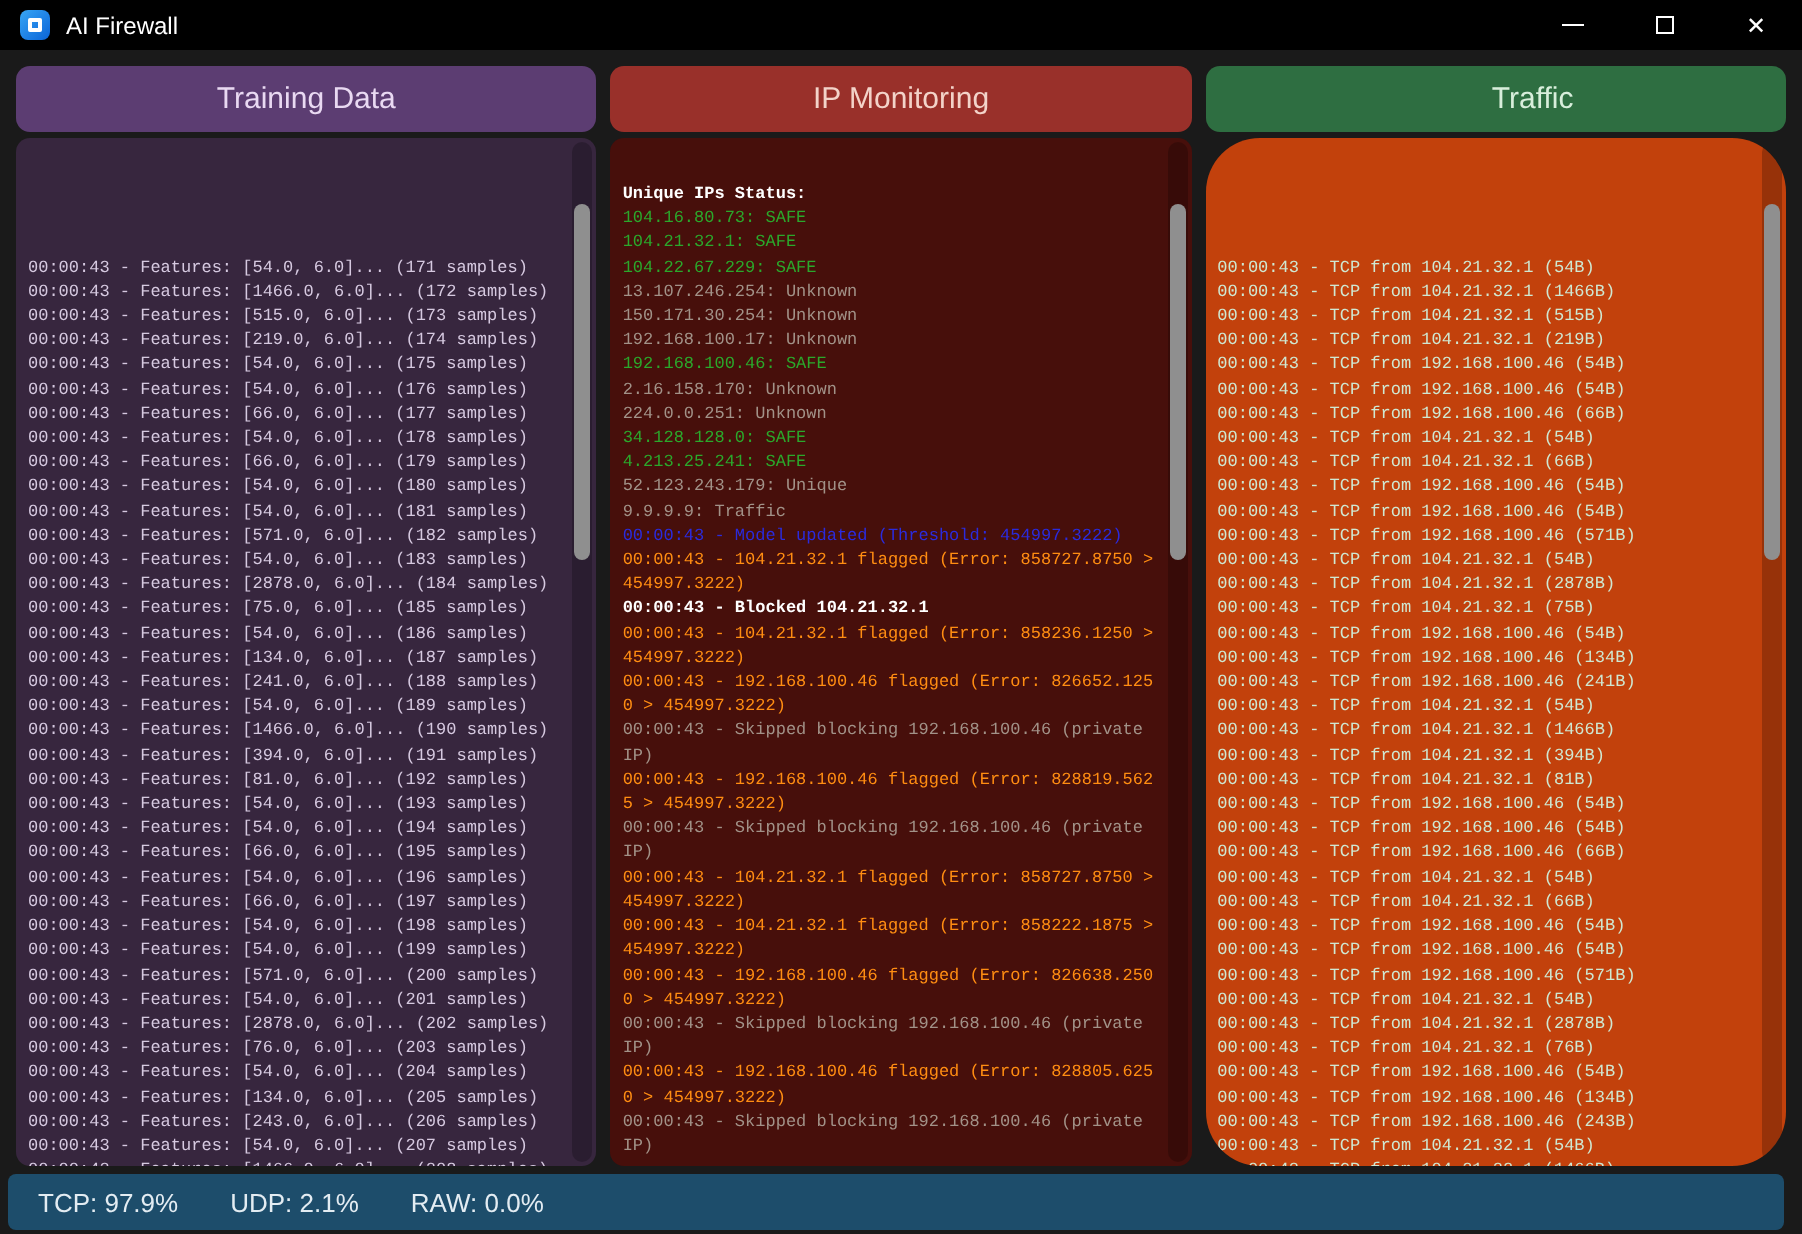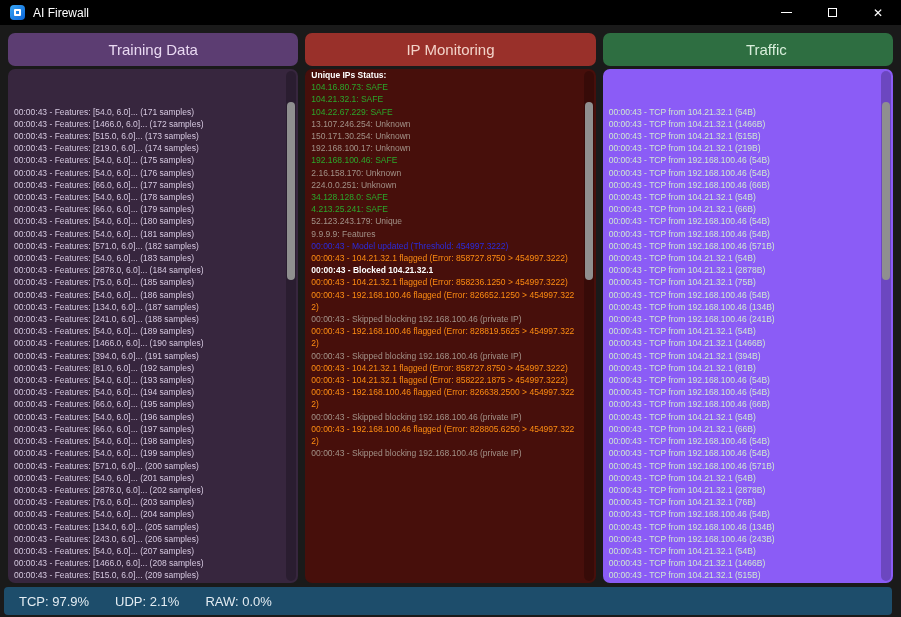--- a/index.html
+++ b/index.html
@@ -37,30 +37,30 @@
     display: flex; gap: 7px;
   }
   .panel { flex: 1; display: flex; flex-direction: column; min-width: 0; }
   .panel-header {
     height: 33px; border-radius: 7px; margin-bottom: 3px;
     display: flex; align-items: center; justify-content: center;
     font-size: 15px;
   }
   .panel-body {
     flex: 1; border-radius: 7px; position: relative; overflow: hidden;
-    font-family: Liberation Sans, sans-serif;
+    font-family: Liberation Mono, monospace;
     font-size: 8.5px; line-height: 12.2px;
-    padding: 0 16px 4px 6px;
+    padding: 22px 16px 4px 6px;
   }
   .panel.training .panel-header { background: #5c3d72; color: #e9d9f2; }
   .panel.training .panel-body   { background: #37263e; color: #d6c9e0; }
   .panel.ip .panel-header       { background: #99302a; color: #f3d3c9; }
   .panel.ip .panel-body         { background: #470f0b; color: #a29288; }
   .panel.traffic .panel-header  { background: #2e6e41; color: #d8eedb; padding-left: 37px; }
-  .panel.traffic .panel-body    { background: #8b5cf6; color: #cfe8d2; }
+  .panel.traffic .panel-body    { background: #c2410c; color: #cfe8d2; border-radius: 27px; }
   .panel.training .panel-body, .panel.traffic .panel-body { white-space: pre; }
   .panel.ip .panel-body .log-line { word-break: break-all; white-space: normal; }
   .log-line { height: auto; }
   
   .sb-track {
     position: absolute; top: 2px; right: 2px; bottom: 2px; width: 10px;
     background: rgba(0,0,0,0.22); border-radius: 5px;
   }
   .sb-thumb {
     position: absolute; left: 1px; width: 8px; top: 6%; height: 35%;
@@ -122,21 +122,21 @@
         <div class="log-line" style="color: rgb(43, 168, 43);">104.22.67.229: SAFE</div>
         <div class="log-line" style="color: rgb(162, 146, 136);">13.107.246.254: Unknown</div>
         <div class="log-line" style="color: rgb(162, 146, 136);">150.171.30.254: Unknown</div>
         <div class="log-line" style="color: rgb(162, 146, 136);">192.168.100.17: Unknown</div>
         <div class="log-line" style="color: rgb(43, 168, 43);">192.168.100.46: SAFE</div>
         <div class="log-line" style="color: rgb(162, 146, 136);">2.16.158.170: Unknown</div>
         <div class="log-line" style="color: rgb(162, 146, 136);">224.0.0.251: Unknown</div>
         <div class="log-line" style="color: rgb(43, 168, 43);">34.128.128.0: SAFE</div>
         <div class="log-line" style="color: rgb(43, 168, 43);">4.213.25.241: SAFE</div>
         <div class="log-line" style="color: rgb(162, 146, 136);">52.123.243.179: Unique</div>
-        <div class="log-line" style="color: rgb(162, 146, 136);">9.9.9.9: Features</div>
+        <div class="log-line" style="color: rgb(162, 146, 136);">9.9.9.9: Traffic</div>
         <div class="log-line" style="color: rgb(43, 43, 221);">00:00:43 - Model updated (Threshold: 454997.3222)</div>
         <div class="log-line" style="color: rgb(255, 141, 18);">00:00:43 - 104.21.32.1 flagged (Error: 858727.8750 &gt; 454997.3222)</div>
         <div class="log-line" style="color: rgb(255, 255, 255); font-weight: bold;">00:00:43 - Blocked 104.21.32.1</div>
         <div class="log-line" style="color: rgb(255, 141, 18);">00:00:43 - 104.21.32.1 flagged (Error: 858236.1250 &gt; 454997.3222)</div>
         <div class="log-line" style="color: rgb(255, 141, 18);">00:00:43 - 192.168.100.46 flagged (Error: 826652.1250 &gt; 454997.3222)</div>
         <div class="log-line" style="color: rgb(162, 146, 136);">00:00:43 - Skipped blocking 192.168.100.46 (private IP)</div>
         <div class="log-line" style="color: rgb(255, 141, 18);">00:00:43 - 192.168.100.46 flagged (Error: 828819.5625 &gt; 454997.3222)</div>
         <div class="log-line" style="color: rgb(162, 146, 136);">00:00:43 - Skipped blocking 192.168.100.46 (private IP)</div>
         <div class="log-line" style="color: rgb(255, 141, 18);">00:00:43 - 104.21.32.1 flagged (Error: 858727.8750 &gt; 454997.3222)</div>
         <div class="log-line" style="color: rgb(255, 141, 18);">00:00:43 - 104.21.32.1 flagged (Error: 858222.1875 &gt; 454997.3222)</div>

